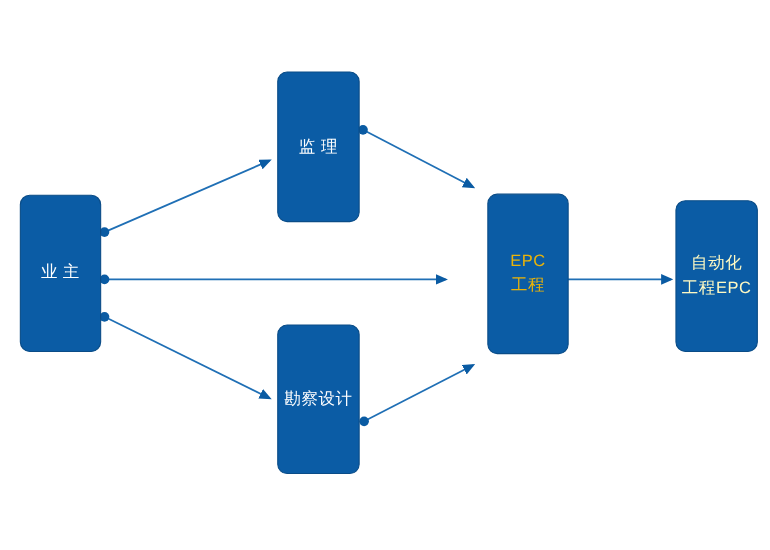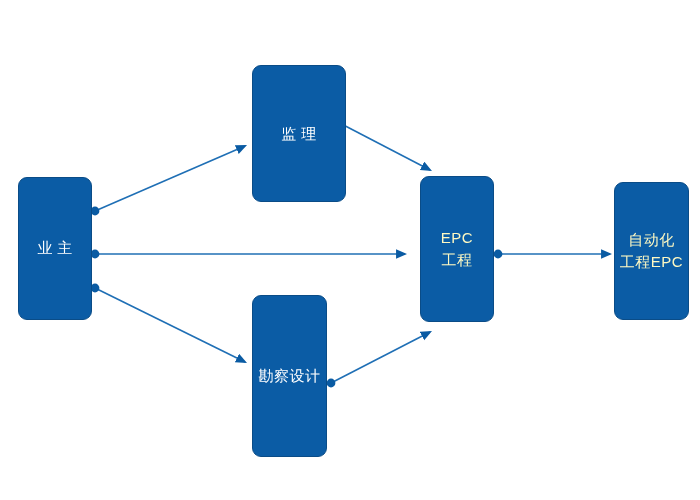--- a/index.html
+++ b/index.html
@@ -67,27 +67,27 @@
         <circle cx="331" cy="383" r="4.4" fill="#0a5ba3"></circle>
         <line x1="498" y1="254" x2="610" y2="254" stroke="#1f6fb5" stroke-width="1.6" marker-end="url(#arrowhead)"></line>
         <circle cx="498" cy="254" r="4.4" fill="#0a5ba3"></circle>
       </g>
   </svg>
 
   <div id="nodes-layer">
       <div class="node-box" style="left: 18px; top: 177px; width: 74px; height: 143px; background: rgb(11, 92, 165); border-color: rgb(10, 76, 135); color: rgb(255, 255, 255); font-family: Liberation Serif, serif;">
         <span class="node-label">业  主</span>
       </div>
-      <div class="node-box" style="left: 252px; top: 65px; width: 94px; height: 137px; background: rgb(11, 92, 165); border-color: rgb(10, 76, 135); color: rgb(255, 255, 255);">
+      <div class="node-box" style="left: 252px; top: 65px; width: 75px; height: 137px; background: rgb(11, 92, 165); border-color: rgb(10, 76, 135); color: rgb(255, 255, 255);">
         <span class="node-label">监  理</span>
       </div>
-      <div class="node-box" style="left: 252px; top: 295px; width: 75px; height: 162px; background: rgb(11, 92, 165); border-color: rgb(10, 76, 135); color: rgb(255, 255, 255);">
+      <div class="node-box" style="left: 252px; top: 295px; width: 75px; height: 136px; background: rgb(11, 92, 165); border-color: rgb(10, 76, 135); color: rgb(255, 255, 255);">
         <span class="node-label">勘察设计</span>
       </div>
-      <div class="node-box" style="left: 420px; top: 176px; width: 74px; height: 146px; background: rgb(11, 92, 165); border-color: rgb(10, 76, 135); color: #fef9c3;">
+      <div class="node-box" style="left: 443px; top: 176px; width: 74px; height: 146px; background: rgb(11, 92, 165); border-color: rgb(10, 76, 135); color: #eab308;">
         <span class="node-label">EPC
 工程</span>
       </div>
       <div class="node-box" style="left: 614px; top: 182px; width: 75px; height: 138px; background: rgb(11, 92, 165); border-color: rgb(10, 76, 135); color: #fef9c3;">
         <span class="node-label">自动化
 工程EPC</span>
       </div>
     </div>
 
 </div>

